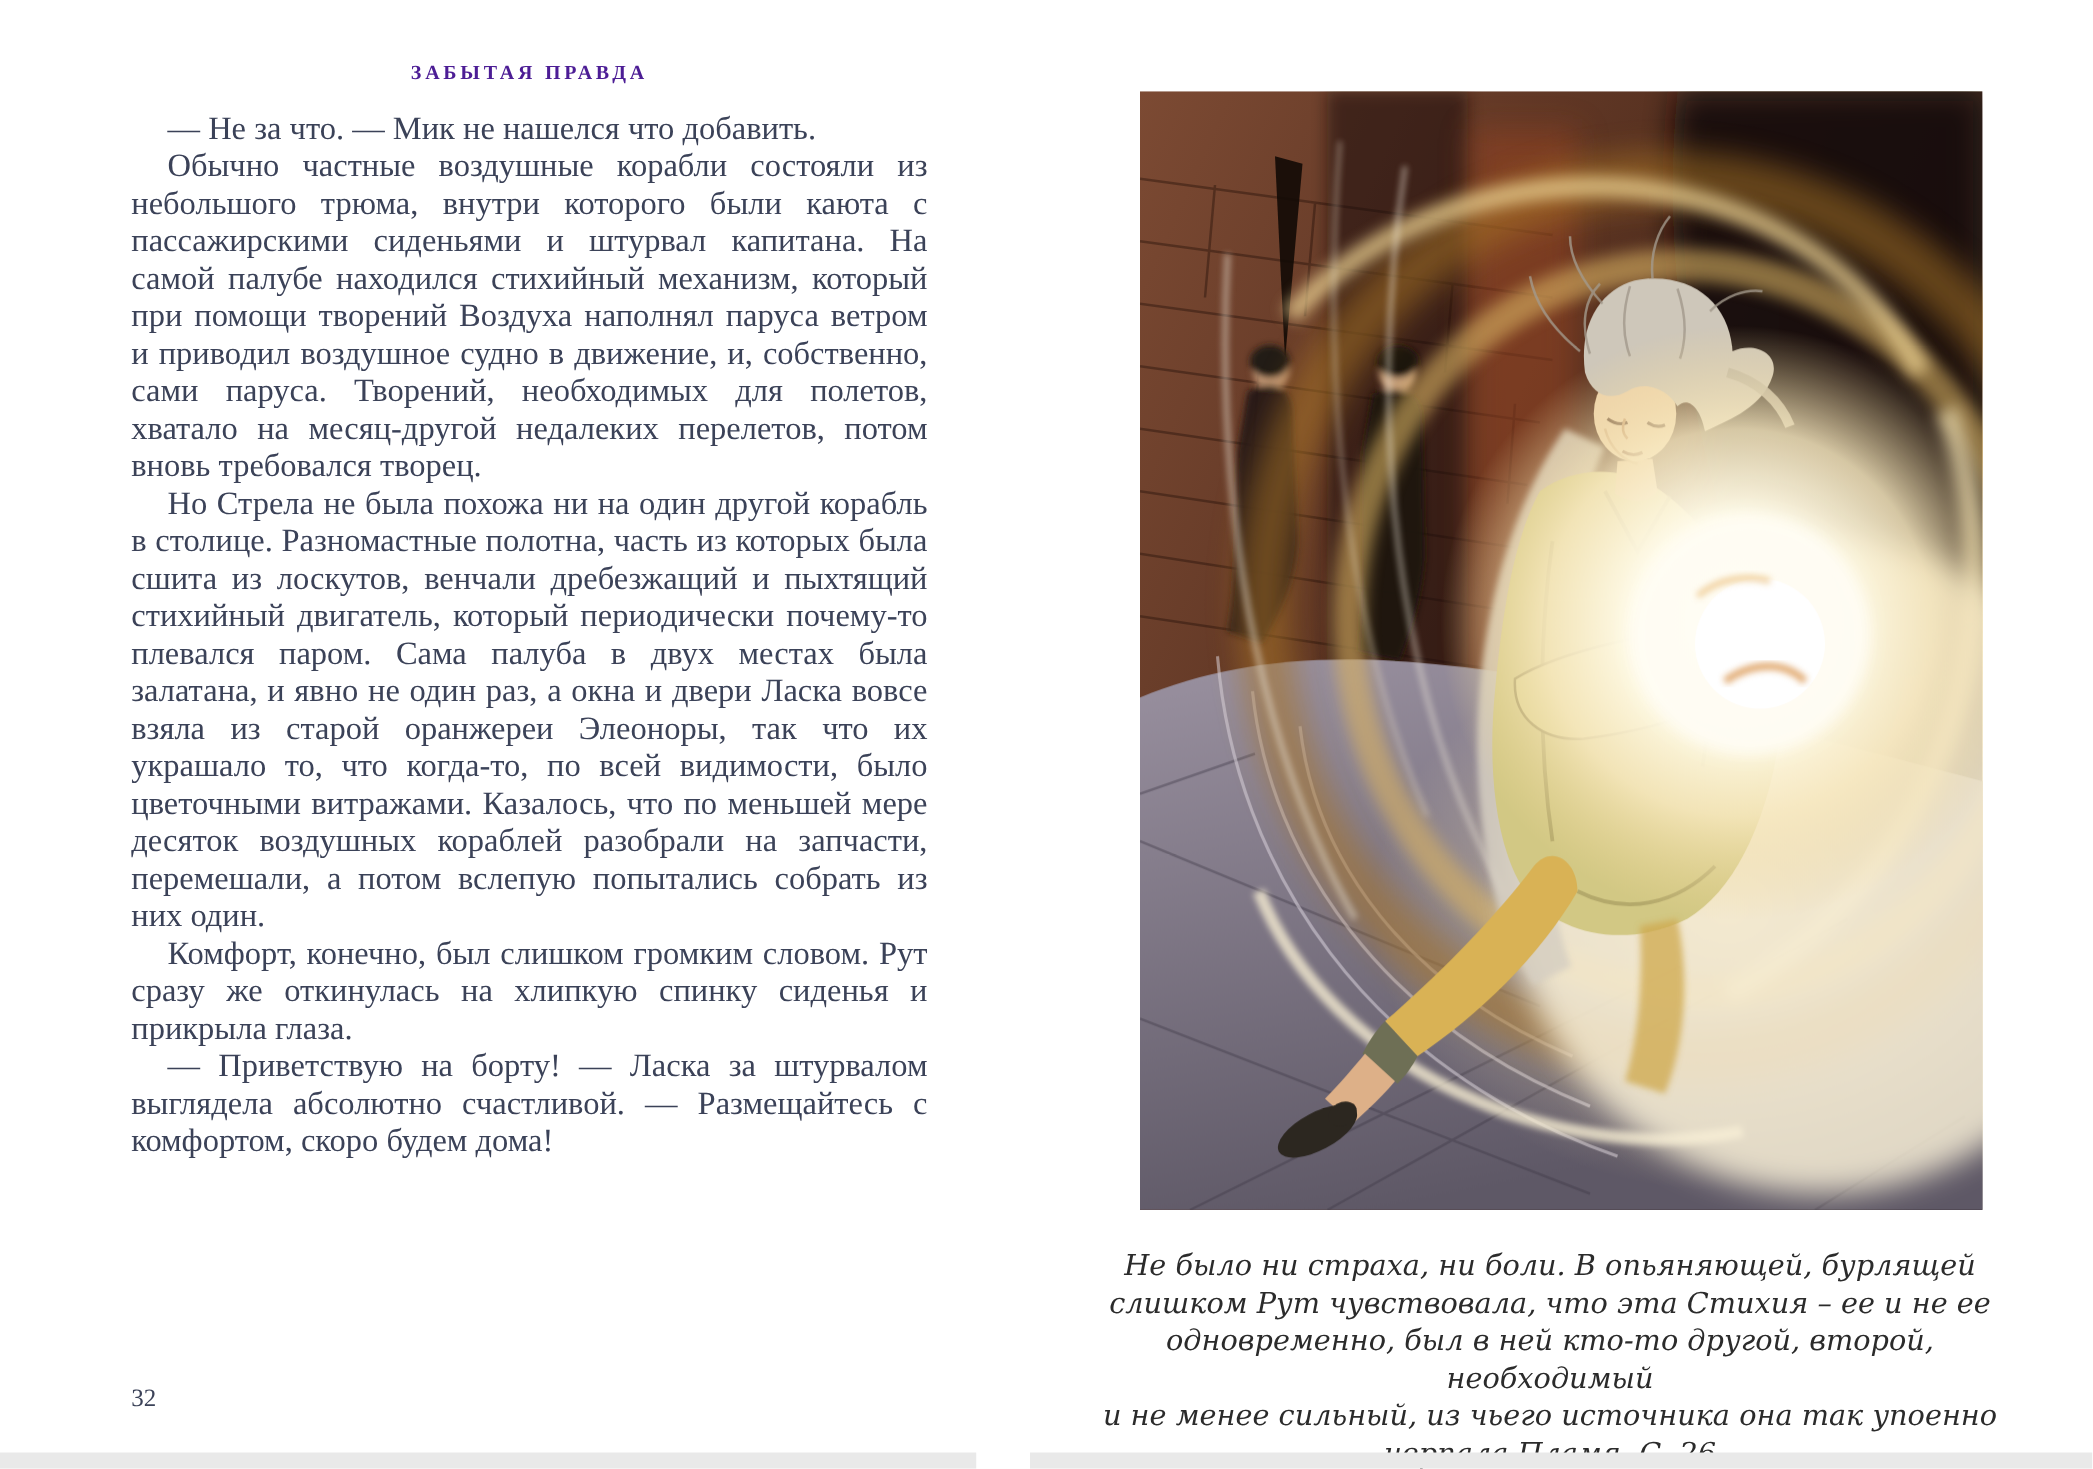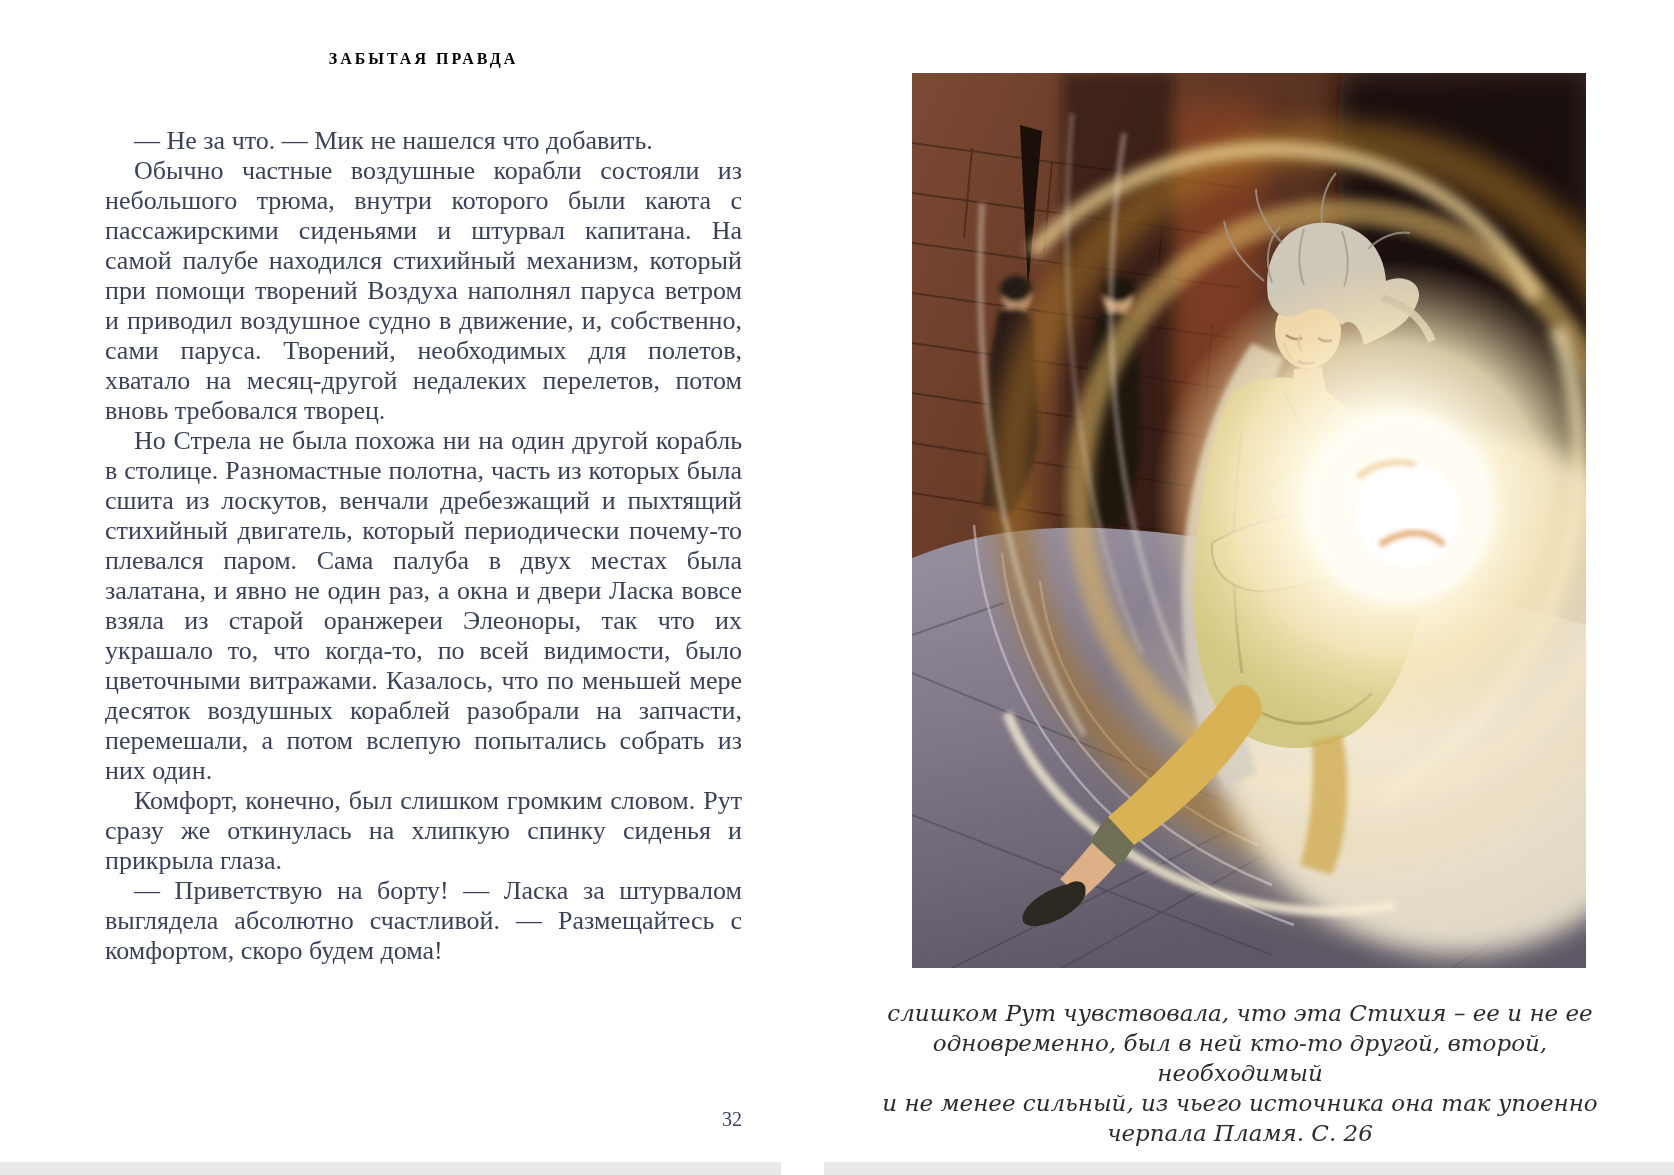--- a/index.html
+++ b/index.html
@@ -5,28 +5,28 @@
   html,body{margin:0;padding:0;}
   body{
     width:1674px;height:1175px;position:relative;overflow:hidden;
     background:#ffffff;
     font-family:"Liberation Serif", serif;
   }
   
   .page-left{position:absolute;left:105px;top:50px;width:637px;}
   .running-head{
     text-align:center;font-size:16px;font-weight:bold;letter-spacing:3px;
-    color:#000000;margin-bottom:58px;
+    color:#4c1d95;margin-bottom:20px;
   }
   .body-text p{
     margin:0;font-size:26px;line-height:30px;text-align:justify;
     text-indent:29px;color:#3b4258;hyphens:manual;
   }
   .page-number{
-    position:absolute;left:0;top:1058px;width:637px;text-align:right;
+    position:absolute;left:0;top:1058px;width:637px;text-align:left;
     font-size:20px;color:#3b4258;
   }
   
   figure.illustration{
     position:absolute;left:912px;top:73px;width:674px;height:895px;margin:0;
   }
   figure.illustration svg{display:block;width:100%;height:100%;}
   .caption{
     position:absolute;left:850px;top:998px;width:780px;text-align:center;
     font-family:"DejaVu Serif", serif;font-style:italic;
@@ -206,20 +206,21 @@
         <circle cx="478" cy="425" r="238" fill="url(#orbg)"></circle>
         <circle cx="488" cy="435" r="96" fill="#fffdf4" opacity="0.97" filter="url(#b6)"></circle>
         <circle cx="496" cy="442" r="52" fill="#ffffff"></circle>
         <path d="M468,472 C490,456 516,456 532,472" stroke="#d4822f" stroke-width="6" fill="none" opacity="0.65" filter="url(#b2)"></path>
         <path d="M446,404 C462,390 486,386 504,392" stroke="#e8b568" stroke-width="5" fill="none" opacity="0.6" filter="url(#b2)"></path>
       </g>
     </svg>
   </figure>
 
   <div class="caption">
+      <div>Не было ни страха, ни боли. В опьяняющей, бурлящей</div>
       <div>слишком Рут чувствовала, что эта Стихия – ее и не ее</div>
       <div>одновременно, был в ней кто-то другой, второй, необходимый</div>
       <div>и не менее сильный, из чьего источника она так упоенно</div>
       <div>черпала Пламя. С. 26</div>
     </div>
 
   <div class="bottom-strip left-part"></div>
   <div class="bottom-strip right-part"></div>
 
 </div>

